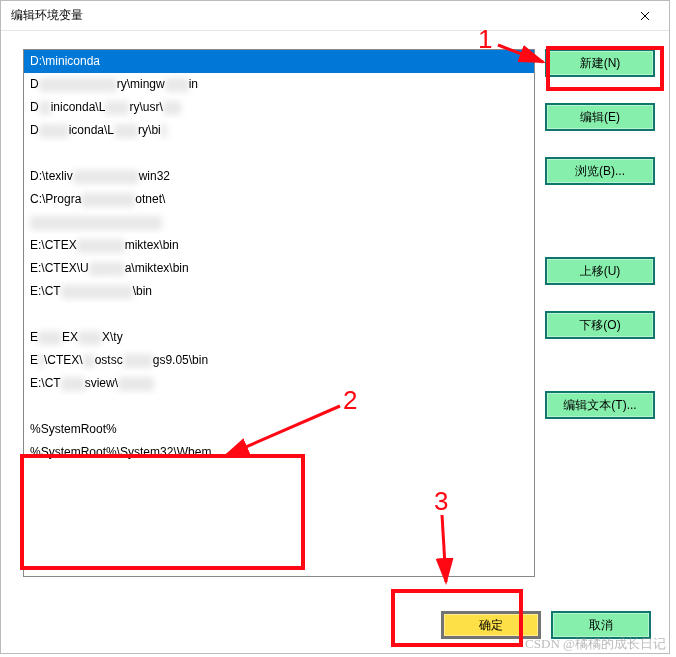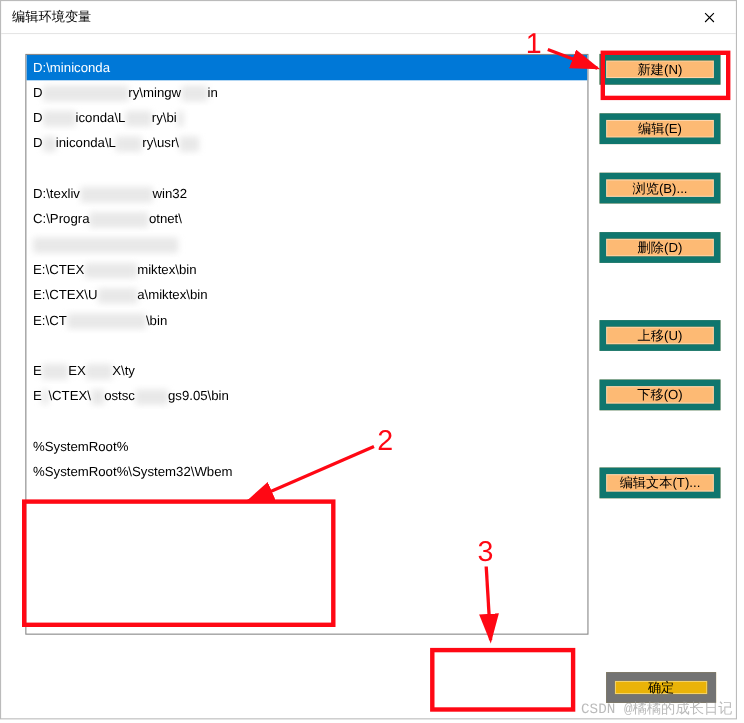--- a/index.html
+++ b/index.html
@@ -79,30 +79,30 @@
     }
     .list-item span.txt { position: relative; z-index: 2; }
     .sidebar {
       width: 110px;
       display: flex;
       flex-direction: column;
       gap: 6px;
     }
     .btn {
       height: 28px;
-      border: 6px solid #0f766e;
-      background: #fdba74;
+      border: 2px solid #0f766e;
+      background: #86efac;
       font-size: 12px;
       cursor: pointer;
       display: flex;
       align-items: center;
       justify-content: center;
       box-shadow: inset 0 0 0 1px rgba(255,255,255,0.4);
     }
-    .btn.focused { border: 8px solid #737373; background: #eab308; }
+    .btn.focused { border: 3px solid #737373; background: #fde047; }
     .gap-small { height: 14px; }
     .gap-large { height: 40px; }
     .footer {
       display: flex;
       justify-content: flex-end;
       gap: 10px;
       padding: 8px 4px 0 0;
     }
     .footer .btn { width: 100px; }
     .annot {
@@ -121,21 +121,21 @@
       font-family: Arial, sans-serif;
       font-weight: normal;
     }
     .watermark {
       position: absolute;
       right: 10px;
       bottom: 4px;
       font-size: 13px;
       color: rgba(150,150,150,0.65);
       z-index: 50;
-      font-family: Liberation Mono, monospace;
+      font-family: Liberation Serif, serif;
     }
   </style>
 </head>
 <body>
 
 <div class="dialog">
   <div class="titlebar">
     <span class="titlebar-title">编辑环境变量</span>
     <div class="close-btn">
       <svg viewBox="0 0 10 10">
@@ -143,56 +143,57 @@
         </svg>
     </div>
   </div>
 
   <div class="content">
     <div class="main-area">
 
       <div class="listbox" id="listbox">
           <div class="list-item selected"><span class="txt">D:\miniconda</span></div>
           <div class="list-item"><span class="txt">D</span><span class="blur" style="width: 78px;">\miniconda\Li</span><span class="txt">ry\mingw</span><span class="blur" style="width: 24px;">64\b</span><span class="txt">in</span></div>
+          <div class="list-item"><span class="txt">D</span><span class="blur" style="width: 12px;">\m</span><span class="txt">iniconda\L</span><span class="blur" style="width: 24px;">ibra</span><span class="txt">ry\usr\</span><span class="blur" style="width: 18px;">bin</span></div>
           <div class="list-item"><span class="txt">D</span><span class="blur" style="width: 30px;">:\min</span><span class="txt">iconda\L</span><span class="blur" style="width: 24px;">ibra</span><span class="txt">ry\bi</span><span class="blur" style="width: 6px;">n</span></div>
-          <div class="list-item"><span class="txt">D</span><span class="blur" style="width: 12px;">\m</span><span class="txt">iniconda\L</span><span class="blur" style="width: 24px;">ibra</span><span class="txt">ry\usr\</span><span class="blur" style="width: 18px;">bin</span></div>
           <div class="list-item"></div>
           <div class="list-item"><span class="txt">D:\texliv</span><span class="blur" style="width: 66px;">e\2022\bin\</span><span class="txt">win32</span></div>
           <div class="list-item"><span class="txt">C:\Progra</span><span class="blur" style="width: 54px;">m Files\d</span><span class="txt">otnet\</span></div>
           <div class="list-item"><span class="blur" style="width: 132px;">xxxxxxxxxxxxxxxxxxxxxx</span></div>
           <div class="list-item"><span class="txt">E:\CTEX</span><span class="blur" style="width: 48px;">\MiKTeX\</span><span class="txt">miktex\bin</span></div>
           <div class="list-item"><span class="txt">E:\CTEX\U</span><span class="blur" style="width: 36px;">serDat</span><span class="txt">a\miktex\bin</span></div>
           <div class="list-item"><span class="txt">E:\CT</span><span class="blur" style="width: 72px;">EX\CTEX\ctex</span><span class="txt">\bin</span></div>
           <div class="list-item"></div>
           <div class="list-item"><span class="txt">E</span><span class="blur" style="width: 24px;">:\CT</span><span class="txt">EX</span><span class="blur" style="width: 24px;">\CTE</span><span class="txt">X\ty</span></div>
           <div class="list-item"><span class="txt">E</span><span class="blur" style="width: 6px;">:</span><span class="txt">\CTEX\</span><span class="blur" style="width: 12px;">Gh</span><span class="txt">ostsc</span><span class="blur" style="width: 30px;">ript\</span><span class="txt">gs9.05\bin</span></div>
+          <div class="list-item"><span class="txt">E:\CT</span><span class="blur" style="width: 24px;">EX\G</span><span class="txt">sview\</span><span class="blur" style="width: 36px;">gsview</span></div>
           <div class="list-item"></div>
           <div class="list-item"><span class="txt">%SystemRoot%</span></div>
           <div class="list-item"><span class="txt">%SystemRoot%\System32\Wbem</span></div>
         </div>
 
       <div class="sidebar">
         <button class="btn">新建(N)</button>
         <div class="gap-small"></div>
         <button class="btn">编辑(E)</button>
         <div class="gap-small"></div>
         <button class="btn">浏览(B)...</button>
         <div class="gap-small"></div>
-        <button class="btn">删除(D)</button>
         <div class="gap-large"></div>
         <button class="btn">上移(U)</button>
         <div class="gap-small"></div>
         <button class="btn">下移(O)</button>
         <div class="gap-large"></div>
         <button class="btn">编辑文本(T)...</button>
       </div>
     </div>
 
     <div class="footer">
       <button class="btn focused">确定</button>
+      <button class="btn">取消</button>
     </div>
   </div>
 </div>
 
 <div class="annot" style="left:0;top:0;width:676px;height:657px;">
 
   <div class="red-box" style="left:546px; top:46px; width:118px; height:45px;"></div>
   <span class="red-num" style="left:478px; top:24px;">1</span>
 
   <svg style="position:absolute; left:493px; top:30px; width:70px; height:40px;">

